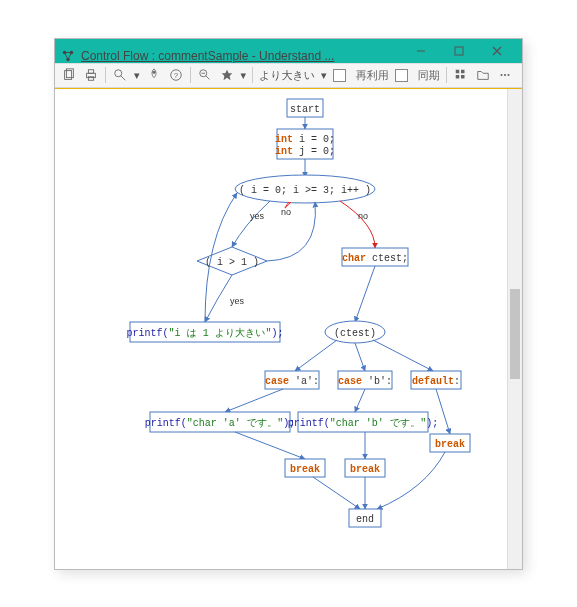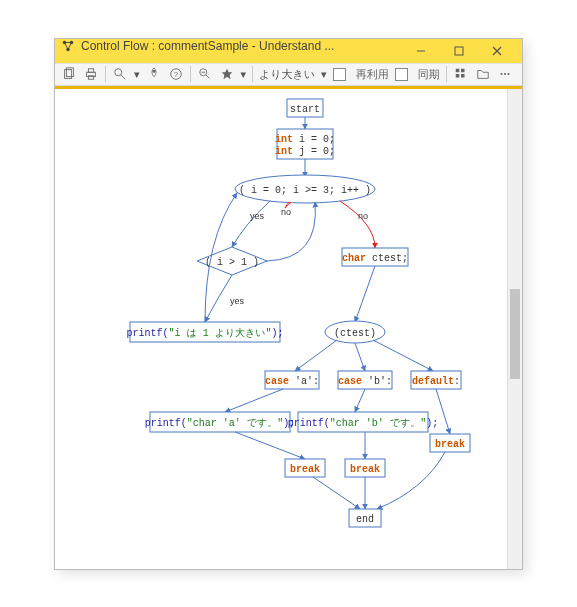--- a/index.html
+++ b/index.html
@@ -21,26 +21,27 @@
     border: 1px solid #bbb;
     box-shadow: 4px 4px 12px rgba(0,0,0,0.12);
     background: #fafafa;
     display: flex;
     flex-direction: column;
   }
   
   .titlebar {
     height: 26px;
     display: flex;
-    align-items: flex-start;
+    align-items: flex-end;
     padding: 0 6px;
-    background: #fde047;
+    background: #14b8a6;
     border-bottom: 1px solid #e0e0e0;
     font-size: 12px;
     color: #444;
+    text-decoration: underline;
   }
   .title-icon svg { width: 14px; height: 14px; display:block; }
   .titlebar .title { margin-left: 6px; flex: 1; white-space: nowrap; overflow: hidden; text-overflow: ellipsis; }
   .winbtns { display: flex; gap: 0; }
   .winbtn {
     width: 38px; height: 24px;
     display: flex; align-items: center; justify-content: center;
     color: #555;
   }
   
@@ -62,21 +63,21 @@
   .tb-txt { color:#555; }
   .tb-chk {
     display:flex; align-items:center; gap:10px;
   }
   .tb-chk .box {
     width:11px;height:11px;border:1px solid #888;background:#fff;
   }
 
   
   .client {
-    flex:1; display:flex; position:relative; background:#fff; border-top:3px solid #eab308;
+    flex:1; display:flex; position:relative; background:#fff; border-top:1px solid #eab308;
   }
   .canvas {
     flex:1; position:relative; overflow:hidden;
   }
   .scrollbar {
     width:14px; background:#f0f0f0; border-left:1px solid #ddd; position:relative;
   }
   .thumb {
     position:absolute; left:2px; right:2px; top:200px; height:90px; background:#c4c4c4;
   }

